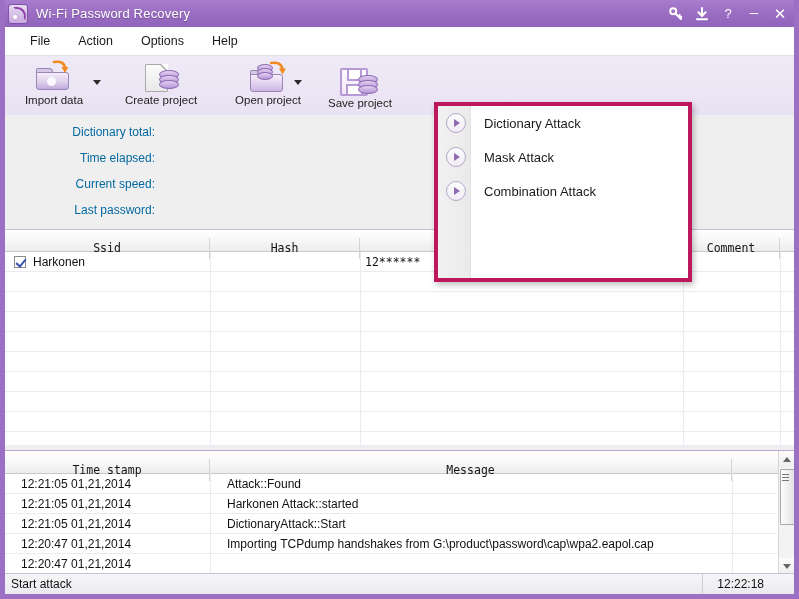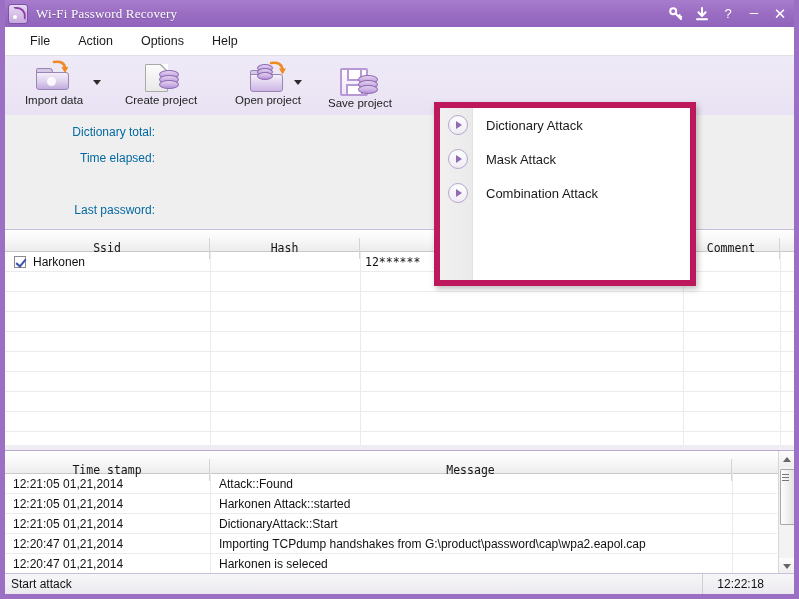--- a/index.html
+++ b/index.html
@@ -41,21 +41,20 @@
   .title-icon::after {
     content: ""; position: absolute; left: 4px; top: 2px;
     width: 9px; height: 9px;
     border: 2px solid #8e3fa8; border-left-color: transparent; border-bottom-color: transparent;
     border-radius: 0 9px 0 0;
     transform: rotate(2deg);
   }
   .title-text {
     color: #ffffff; font-size: 13px; letter-spacing: 0.2px;
     text-shadow: 0 1px 1px rgba(0,0,0,0.25);
-    font-family: Liberation Serif, serif;
   }
   .title-btns {
     margin-left: auto; display: flex; align-items: center; height: 27px;
     padding-right: 6px;
   }
   .tbtn {
     width: 26px; height: 27px; display: flex; align-items: center; justify-content: center;
     color: #ffffff; font-size: 13px; cursor: default;
   }
   .tbtn svg { display: block; }
@@ -236,21 +235,21 @@
     background: linear-gradient(to bottom,#ffffff 0%,#f8f8f8 50%,#ededed 100%);
     border-bottom: 1px solid #c9c9c9;
   }
   .logrow {
     position: absolute; left: 0; width: 772px; height: 20px;
     border-bottom: 1px solid #eceaef;
     box-sizing: border-box;
   }
   .logcell {
     position: absolute; height: 20px; line-height: 20px;
-    font-size: 12px; color: #111111; white-space: nowrap; overflow: hidden;
+    font-size: 12px; color: #111111; white-space: nowrap; overflow: hidden; margin-left: 8px;
   }
   .logcell.time { font-family: "Liberation Sans", sans-serif; }
   .log-vline { position: absolute; top: 22px; width: 1px; height: 101px; background: #eceaef; }
 
   
   .vscroll {
     position: absolute; right: 0; top: 0; width: 16px; height: 123px;
     background: #f3f3f3; border-left: 1px solid #d6d6d6; box-sizing: border-box;
   }
   .sb-arrow {
@@ -287,21 +286,21 @@
   .sb-left { font-size: 12px; color: #111; padding-left: 6px; }
   .sb-right {
     margin-left: auto; font-size: 12px; color: #111; padding-right: 30px;
     border-left: 1px solid #cfcfcf; padding-left: 14px; height: 20px; line-height: 20px;
   }
 
   
   .dropdown {
     position: absolute; left: 429px; top: 102px; width: 250px; height: 172px;
     background: #ffffff;
-    border: 6px solid #be185d;
+    border: 4px solid #be185d;
     box-shadow: 2px 3px 6px rgba(0,0,0,0.25);
     z-index: 50;
   }
   .dd-gutter {
     position: absolute; left: 0; top: 0; width: 32px; height: 100%;
     background: linear-gradient(to right,#f1f1f1,#eaeaea);
     border-right: 1px solid #e2e2e2;
   }
   .dd-item {
     position: relative; height: 34px; display: flex; align-items: center;
@@ -427,20 +426,21 @@
     <div class="attack-btn" id="btn-stop">Stop attack</div>
   </div>
 
   <div class="infopanel">
     <div class="inforow" style="top:10px;">Dictionary total:</div>
     <div class="cell" style="left:158px;top:8px;"></div>
 
     <div class="inforow" style="top:36px;">Time elapsed:</div>
     <div class="cell" style="left:158px;top:34px;"></div>
 
+    <div class="inforow" style="top:62px;">Current speed:</div>
     <div class="cell" style="left:158px;top:60px;"></div>
 
     <div class="inforow" style="top:88px;">Last password:</div>
     <div class="cell" style="left:158px;top:86px;"></div>
   </div>
 
   <div class="maintable">
     <div class="th-row">
       <div class="th" style="left:0px;width:205px;">Ssid</div>
       <div class="th" style="left:205px;width:150px;">Hash</div>
@@ -496,21 +496,20 @@
     <div class="logrow" style="top:63px;">
       <div class="logcell time" style="left:8px;width:190px;">12:21:05  01,21,2014</div>
       <div class="logcell" style="left:214px;width:505px;">DictionaryAttack::Start</div>
     </div>
     <div class="logrow" style="top:83px;">
       <div class="logcell time" style="left:8px;width:190px;">12:20:47  01,21,2014</div>
       <div class="logcell" style="left:214px;width:505px;">Importing TCPdump handshakes from G:\product\password\cap\wpa2.eapol.cap</div>
     </div>
     <div class="logrow" style="top:103px;">
       <div class="logcell time" style="left:8px;width:190px;">12:20:47  01,21,2014</div>
-      <div class="logcell" style="left:214px;width:505px;">Harkonen is seleced</div>
     </div>
 
     <div class="vscroll">
       <div class="sb-arrow up">
           <i></i>
         </div>
       <div class="sb-thumb"></div>
       <div class="sb-grip"></div>
       <div class="sb-arrow down">
           <i></i>

